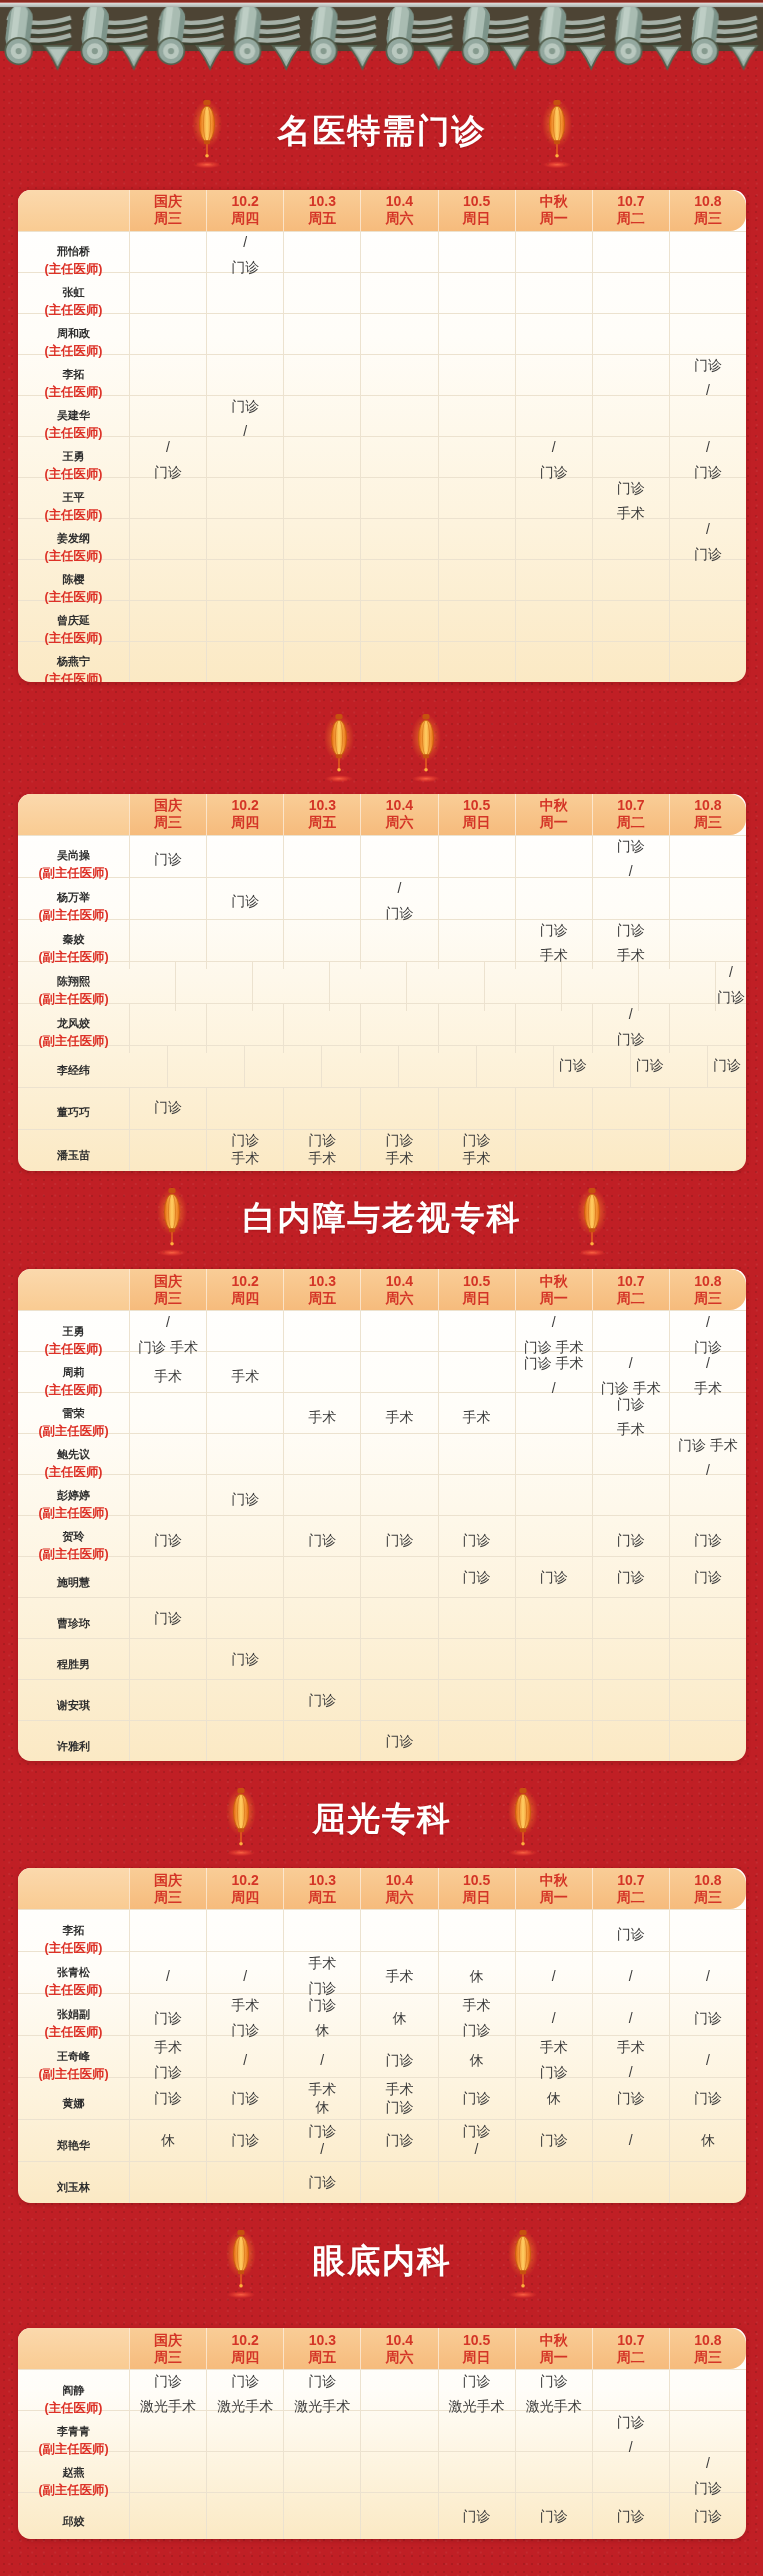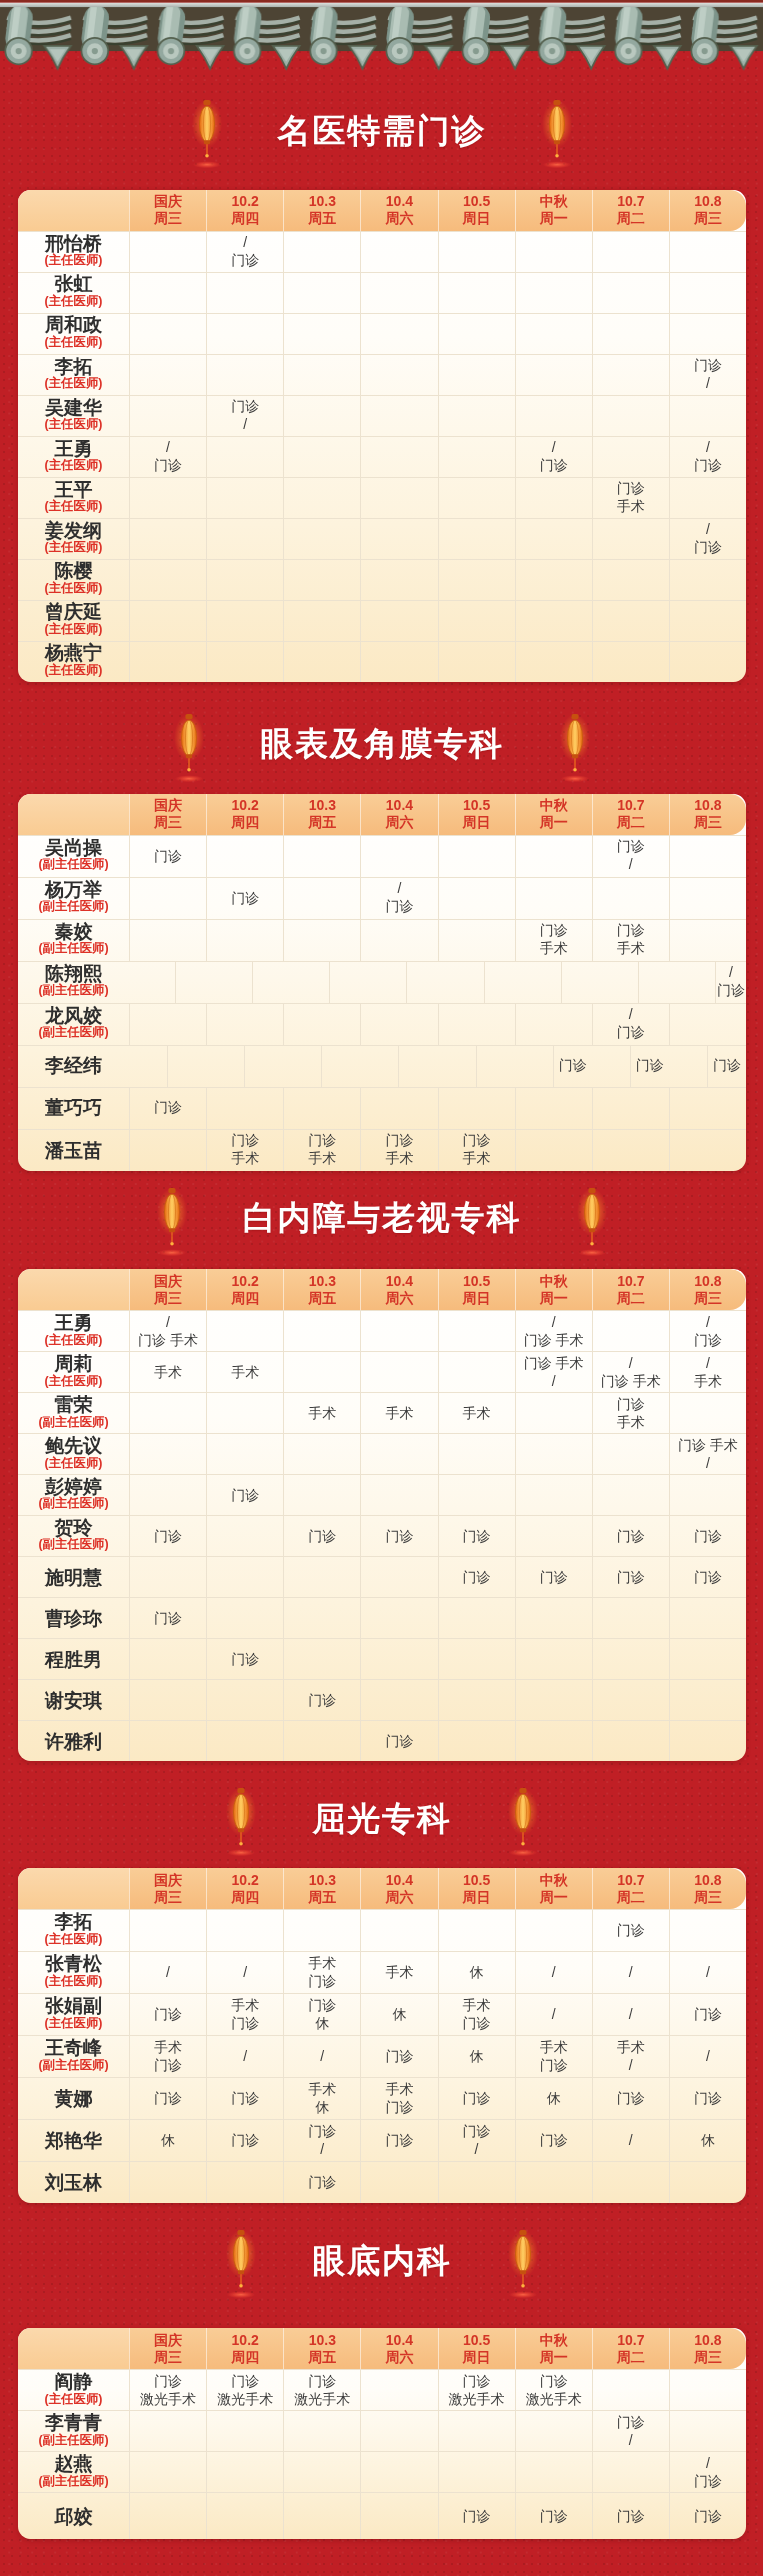--- a/index.html
+++ b/index.html
@@ -27,21 +27,21 @@
     box-shadow:0 1.8px 5.3px rgba(90,10,10,.25);
   }
   .hdr{display:grid;grid-template-columns:111px repeat(8,1fr);height:41px;
     background:linear-gradient(180deg,#f9cd97 0%,#f6bb7c 100%);border-radius:16px;}
   .hcell{display:flex;flex-direction:column;align-items:center;justify-content:center;
     color:#d43527;font-weight:700;font-size:14px;line-height:17px;
     border-left:0.9px solid rgba(255,255,255,.55);}
   .hcell.corner{border-left:none;background:linear-gradient(180deg,#fbd9ad 0%,#f9cb92 100%);}
   .row{display:grid;grid-template-columns:111px repeat(8,1fr);border-top:0.9px solid #ece2cf;}
   .ncell{display:flex;flex-direction:column;align-items:center;justify-content:center;line-height:17.7px;padding:1.8px 0;}
-  .nm{color:#2e2e2e;font-size:19px;font-weight:600;}
+  .nm{color:#2e2e2e;font-size:11px;font-weight:600;margin-top:10px;}
   .tl{color:#dd3127;font-size:12.4px;font-weight:600;}
   .dcell{border-left:0.9px solid #ece2cf;display:flex;flex-direction:column;align-items:center;justify-content:center;
     color:#3c3c3c;font-size:14px;font-weight:500;line-height:17.7px;padding:1.8px 0;white-space:nowrap;}
   .dcell.two{justify-content:space-between;padding:2.7px 0 3.5px 0;}
 </style>
 </head>
 <body>
 
 <div class="poster">
 
@@ -375,21 +375,20 @@
   <ellipse cx="18" cy="36" rx="17" ry="27" fill="url(#lgG)"></ellipse>
   <rect x="14" y="9" width="8" height="6" rx="2" fill="#c6510f"></rect>
   <ellipse cx="18" cy="36" rx="8.5" ry="20" fill="url(#lbG)"></ellipse>
   <ellipse cx="18" cy="36" rx="8.5" ry="20" fill="none" stroke="#c65c0c" stroke-width="1.2" opacity=".8"></ellipse>
   <ellipse cx="18" cy="36" rx="4" ry="20" fill="none" stroke="#d06a10" stroke-width="1" opacity=".65"></ellipse>
   <rect x="14.5" y="54.5" width="7" height="4.5" rx="1.8" fill="#c6510f"></rect>
   <line x1="18" y1="59" x2="18" y2="70" stroke="#e8641e" stroke-width="1.6"></line>
   <circle cx="18" cy="72" r="2" fill="#ffb23e"></circle>
   <ellipse cx="18" cy="82" rx="16" ry="4" fill="url(#stG)"></ellipse>
 </svg>
-        <div class="txt">眼表及角膜专科</div>
 <svg class="lantern" viewBox="0 0 36 88" aria-hidden="true">
   <defs>
     <radialGradient id="lgG">
               <stop offset="0" stop-color="#ffe49a" stop-opacity=".95"></stop>
               <stop offset=".55" stop-color="#ff9b2e" stop-opacity=".35"></stop>
               <stop offset="1" stop-color="#ff8a1f" stop-opacity="0"></stop>
             </radialGradient>
     <linearGradient id="lbG" x1="0" y1="0" x2="1" y2="0">
               <stop offset="0" stop-color="#e86c12"></stop>
               <stop offset=".5" stop-color="#ffce62"></stop>

